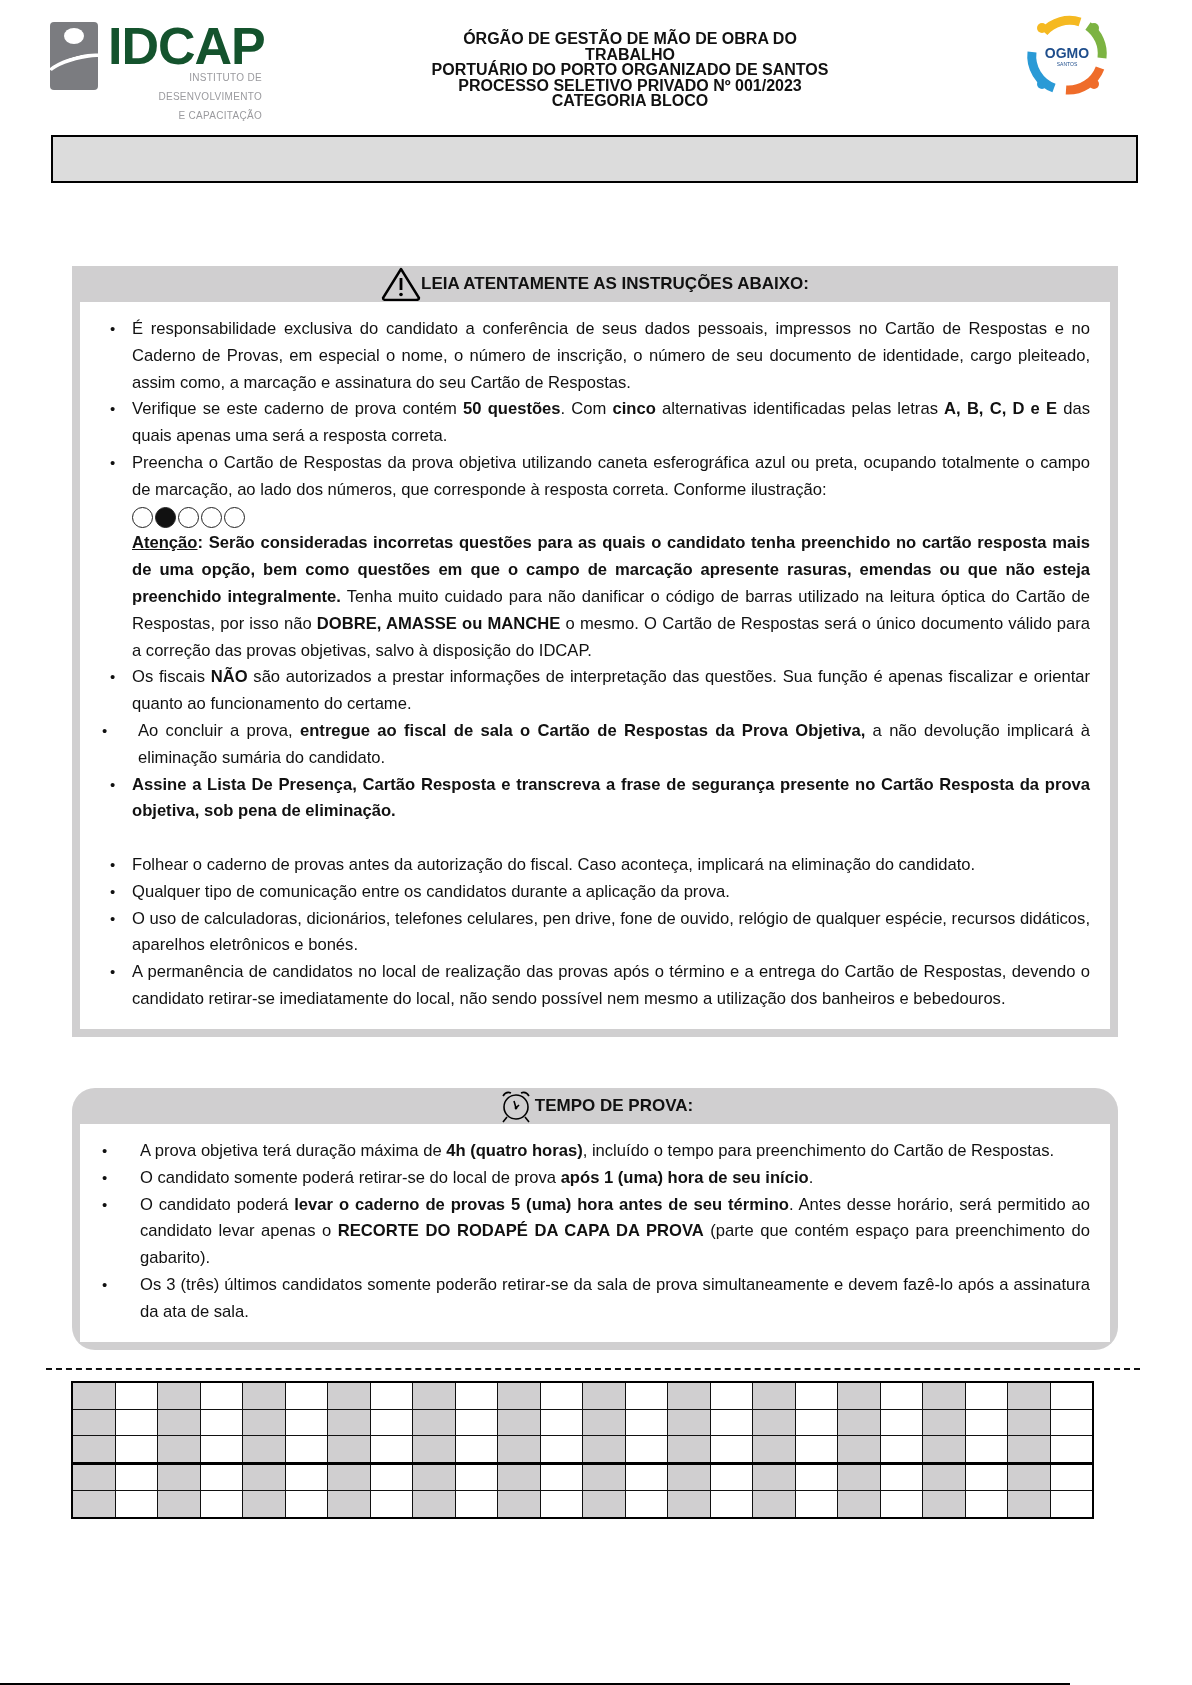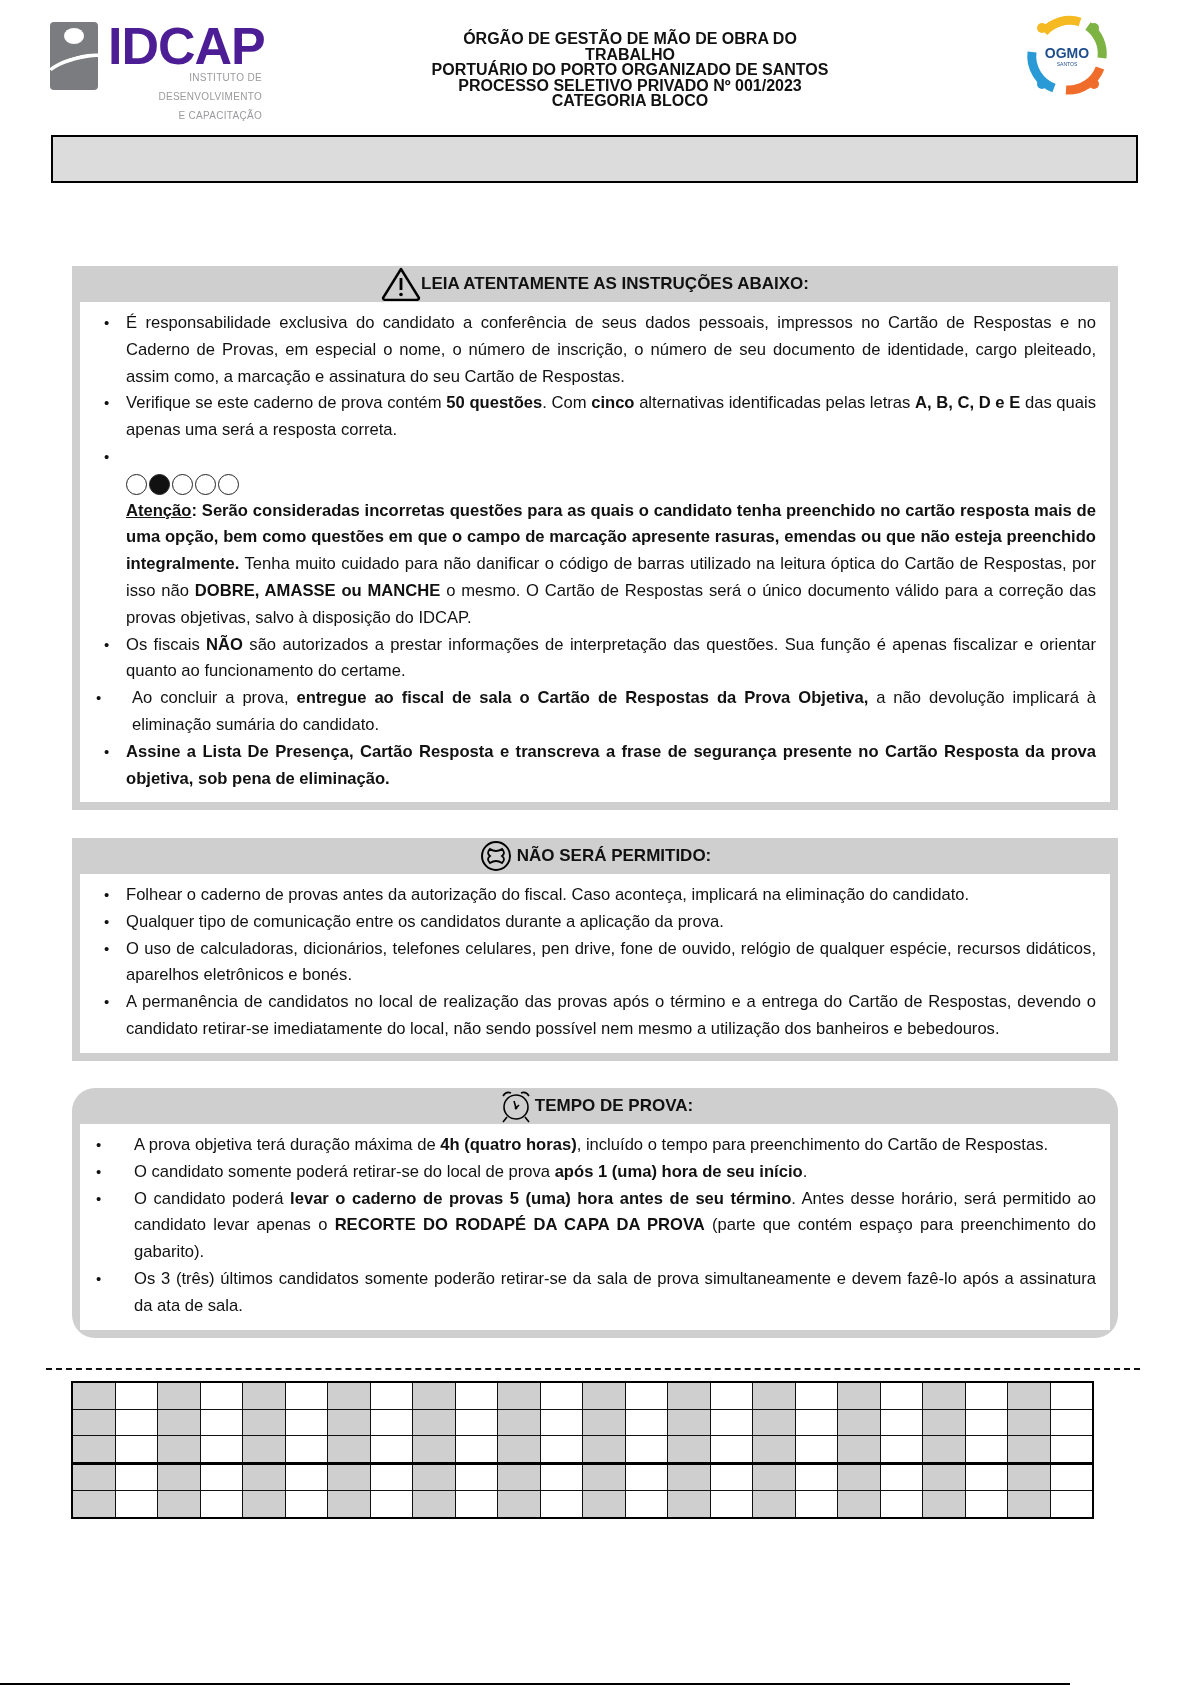--- a/index.html
+++ b/index.html
@@ -2,29 +2,29 @@
 <html><head>
 <meta charset="utf-8">
 <style>
   html, body { margin:0; padding:0; background:#ffffff; }
   body { width:1192px; height:1685px; position:relative; overflow:hidden; font-family:"Liberation Sans", sans-serif; color:#111; }
   .header { position:absolute; left:0; top:0; width:1192px; height:110px; }
   .logo-idcap { position:absolute; left:50px; top:22px; width:220px; height:70px; }
   .logo-mark { position:absolute; left:0; top:0; width:48px; height:68px; background:#7b7c80; border-radius:4px; }
   .logo-mark .hole { position:absolute; left:14px; top:6px; width:20px; height:16px; background:#fff; border-radius:50%; }
   .logo-mark .ring { position:absolute; left:-6px; top:34px; width:60px; height:16px; border:4px solid #fff; border-radius:50%; border-color:#fff transparent transparent transparent; transform:rotate(-15deg); }
-  .logo-text { position:absolute; left:58px; top:-6px; font-size:52px; font-weight:bold; color:#4c1d95; letter-spacing:-1px; font-family:"Liberation Sans", sans-serif; }
+  .logo-text { position:absolute; left:58px; top:-6px; font-size:52px; font-weight:bold; color:#14532d; letter-spacing:-1px; font-family:"Liberation Sans", sans-serif; }
   .logo-sub { position:absolute; left:60px; top:46px; font-size:10px; color:#9a9a9e; line-height:19px; text-align:right; width:152px; letter-spacing:0.3px; }
   .header-center { position:absolute; left:430px; top:31px; width:400px; text-align:center; font-size:16px; font-weight:bold; line-height:15.5px; }
   .logo-ogmo { position:absolute; left:1024px; top:14px; width:86px; height:82px; }
   .title-box { position:absolute; left:51px; top:135px; width:1083px; height:44px; background:#dcdcdc; border:2px solid #000; }
   .section { position:absolute; left:72px; width:1046px; background:#d0cfd0; }
   .section-head { height:36px; display:flex; align-items:center; justify-content:center; font-weight:bold; font-size:17px; }
   .section-body { background:#fff; margin:0 8px 8px 8px; padding:2px 8px 4px 8px; font-size:16.6px; line-height:26.8px; }
-  .section-body ul { margin:6px; padding:0; list-style:none; }
+  .section-body ul { margin:12px; padding:0; list-style:none; }
   .section-body li { position:relative; padding-left:32px; text-align:justify; }
   .section-body li::before { content:"•"; position:absolute; left:10px; top:0; font-size:15px; }
   .section-body li.wide::before { left:2px; }
   .section-body li.wide { padding-left:40px; }
   .section-body li.indent { padding-left:38px; }
   .section-body li.indent::before { left:2px; }
   .bubbles { display:inline-flex; gap:2px; vertical-align:middle; margin:2px 0; }
   .bubble { width:21px; height:21px; border:1.6px solid #222; border-radius:50%; box-sizing:border-box; }
   .bubble.filled { background:#111; }
   .u { text-decoration:underline; }
@@ -79,44 +79,37 @@
       <path d="M20 2 L38 31 Q38 33 35 33 L5 33 Q2 33 2 31 Z" fill="none" stroke="#000" stroke-width="2.4" stroke-linejoin="round"></path>
       <rect x="18.6" y="11" width="2.8" height="12" fill="#000"></rect>
       <circle cx="20" cy="27.5" r="1.8" fill="#000"></circle>
     </svg>
     <span>LEIA ATENTAMENTE AS INSTRUÇÕES ABAIXO:</span>
   </div>
   <div class="section-body">
     <ul>
       <li><span>É responsabilidade exclusiva do candidato a conferência de seus dados pessoais, impressos no Cartão de Respostas e no Caderno de Provas, em especial o nome, o número de inscrição, o número de seu documento de identidade, cargo pleiteado, assim como, a marcação e assinatura do seu Cartão de Respostas.</span></li>
       <li><span>Verifique se este caderno de prova contém </span><b>50 questões</b><span>. Com </span><b>cinco</b><span> alternativas identificadas pelas letras </span><b>A, B, C, D e E</b><span> das quais apenas uma será a resposta correta.</span></li>
-      <li><br>
+      <li><span>Preencha o Cartão de Respostas da prova objetiva utilizando caneta esferográfica azul ou preta, ocupando totalmente o campo de marcação, ao lado dos números, que corresponde à resposta correta. Conforme ilustração:</span><br>
         <span class="bubbles">
           <span class="bubble"></span>
           <span class="bubble filled"></span>
           <span class="bubble"></span>
           <span class="bubble"></span>
           <span class="bubble"></span>
         </span><br>
         <b class="u">Atenção</b><b>: </b><b>Serão consideradas incorretas questões para as quais o candidato tenha preenchido no cartão resposta mais de uma opção, bem como questões em que o campo de marcação apresente rasuras, emendas ou que não esteja preenchido integralmente.</b><span> Tenha muito cuidado para não danificar o código de barras utilizado na leitura óptica do Cartão de Respostas, por isso não </span><b>DOBRE, AMASSE ou MANCHE</b><span> o mesmo. O Cartão de Respostas será o único documento válido para a correção das provas objetivas, salvo à disposição do IDCAP.</span></li>
       <li><span>Os fiscais </span><b>NÃO</b><span> são autorizados a prestar informações de interpretação das questões. Sua função é apenas fiscalizar e orientar quanto ao funcionamento do certame.</span></li>
       <li class="indent"><span>Ao concluir a prova, </span><b>entregue ao fiscal de sala o Cartão de Respostas da Prova Objetiva,</b><span> a não devolução implicará à eliminação sumária do candidato.</span></li>
       <li><b>Assine a Lista De Presença, Cartão Resposta e transcreva a frase de segurança presente no Cartão Resposta da prova objetiva, sob pena de eliminação.</b></li>
     </ul>
   </div>
 </div>
 
 <div class="section" style="top:838px;">
-  <div class="section-head">
-    <svg width="38" height="32" viewBox="0 0 38 32">
-      <circle cx="17" cy="16" r="14" fill="none" stroke="#000" stroke-width="2"></circle>
-      <path d="M11 9 Q17 13 23 9 Q27 13 23 16 Q27 19 23 23 Q17 19 11 23 Q7 19 11 16 Q7 13 11 9 Z" fill="none" stroke="#000" stroke-width="1.8"></path>
-    </svg>
-    <span>NÃO SERÁ PERMITIDO:</span>
-  </div>
   <div class="section-body">
     <ul>
       <li>Folhear o caderno de provas antes da autorização do fiscal. Caso aconteça, implicará na eliminação do candidato.</li>
       <li>Qualquer tipo de comunicação entre os candidatos durante a aplicação da prova.</li>
       <li>O uso de calculadoras, dicionários, telefones celulares, pen drive, fone de ouvido, relógio de qualquer espécie, recursos didáticos, aparelhos eletrônicos e bonés.</li>
       <li>A permanência de candidatos no local de realização das provas após o término e a entrega do Cartão de Respostas, devendo o candidato retirar-se imediatamente do local, não sendo possível nem mesmo a utilização dos banheiros e bebedouros.</li>
     </ul>
   </div>
 </div>
 

